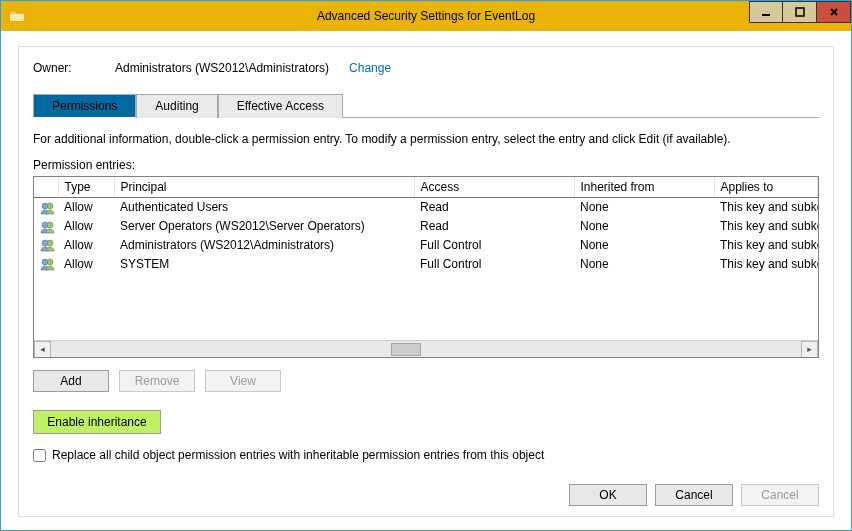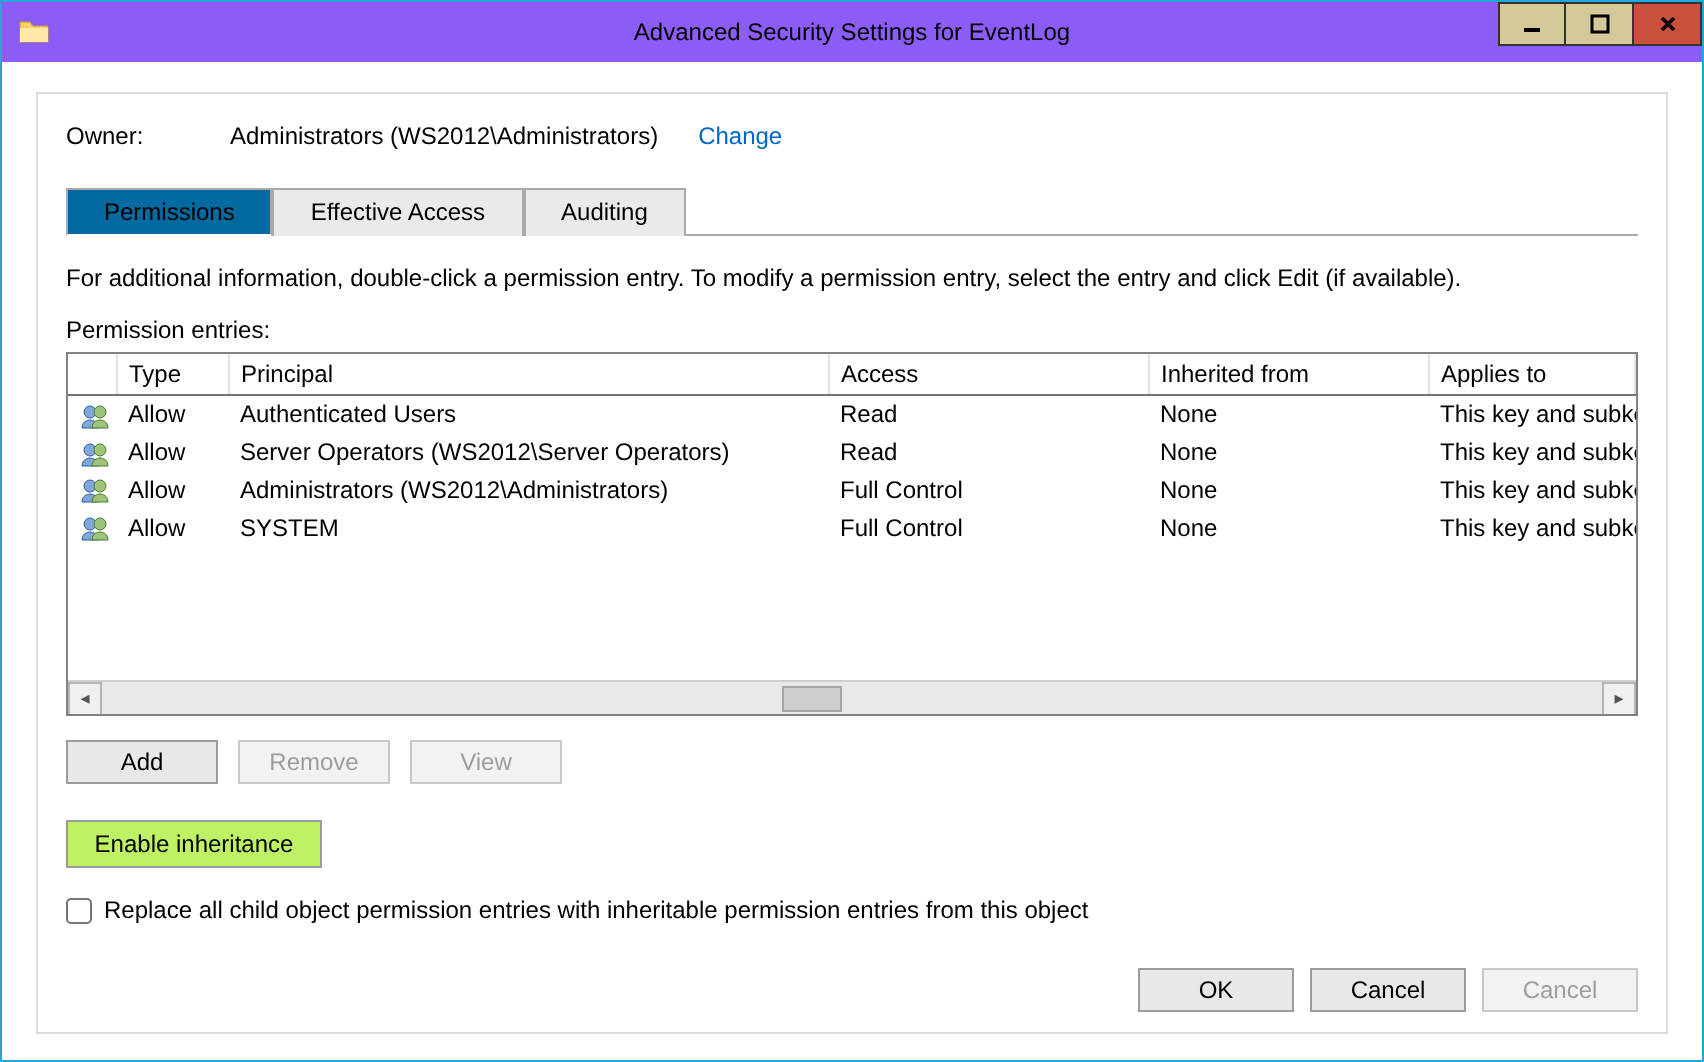--- a/index.html
+++ b/index.html
@@ -13,21 +13,21 @@
   .window {
     width: 852px;
     height: 531px;
     border: 1px solid #2aa4d8;
     background: #fff;
     display: flex;
     flex-direction: column;
   }
   .titlebar {
     height: 30px;
-    background: #8b5cf6;
+    background: #eab308;
     display: flex;
     align-items: center;
     position: relative;
     color: #000;
   }
   .titlebar .folder-icon {
     width: 16px; height: 16px;
     margin: 0 8px;
   }
   .titlebar .title {
@@ -252,22 +252,22 @@
     <div class="inner-border">
 
       <div class="owner-row">
         <span class="owner-label">Owner:</span>
         <span class="owner-value">Administrators (WS2012\Administrators)</span>
         <span class="change-link">Change</span>
       </div>
 
       <div class="tabs">
         <div class="tab active">Permissions</div>
+        <div class="tab">Auditing</div>
         <div class="tab">Effective Access</div>
-        <div class="tab">Auditing</div>
       </div>
 
       <div class="instruction">For additional information, double-click a permission entry. To modify a permission entry, select the entry and click Edit (if available).</div>
 
       <div class="entries-label">Permission entries:</div>
 
       <div class="grid-wrap">
         <div class="grid-body">
           <table class="grid">
             <colgroup>

